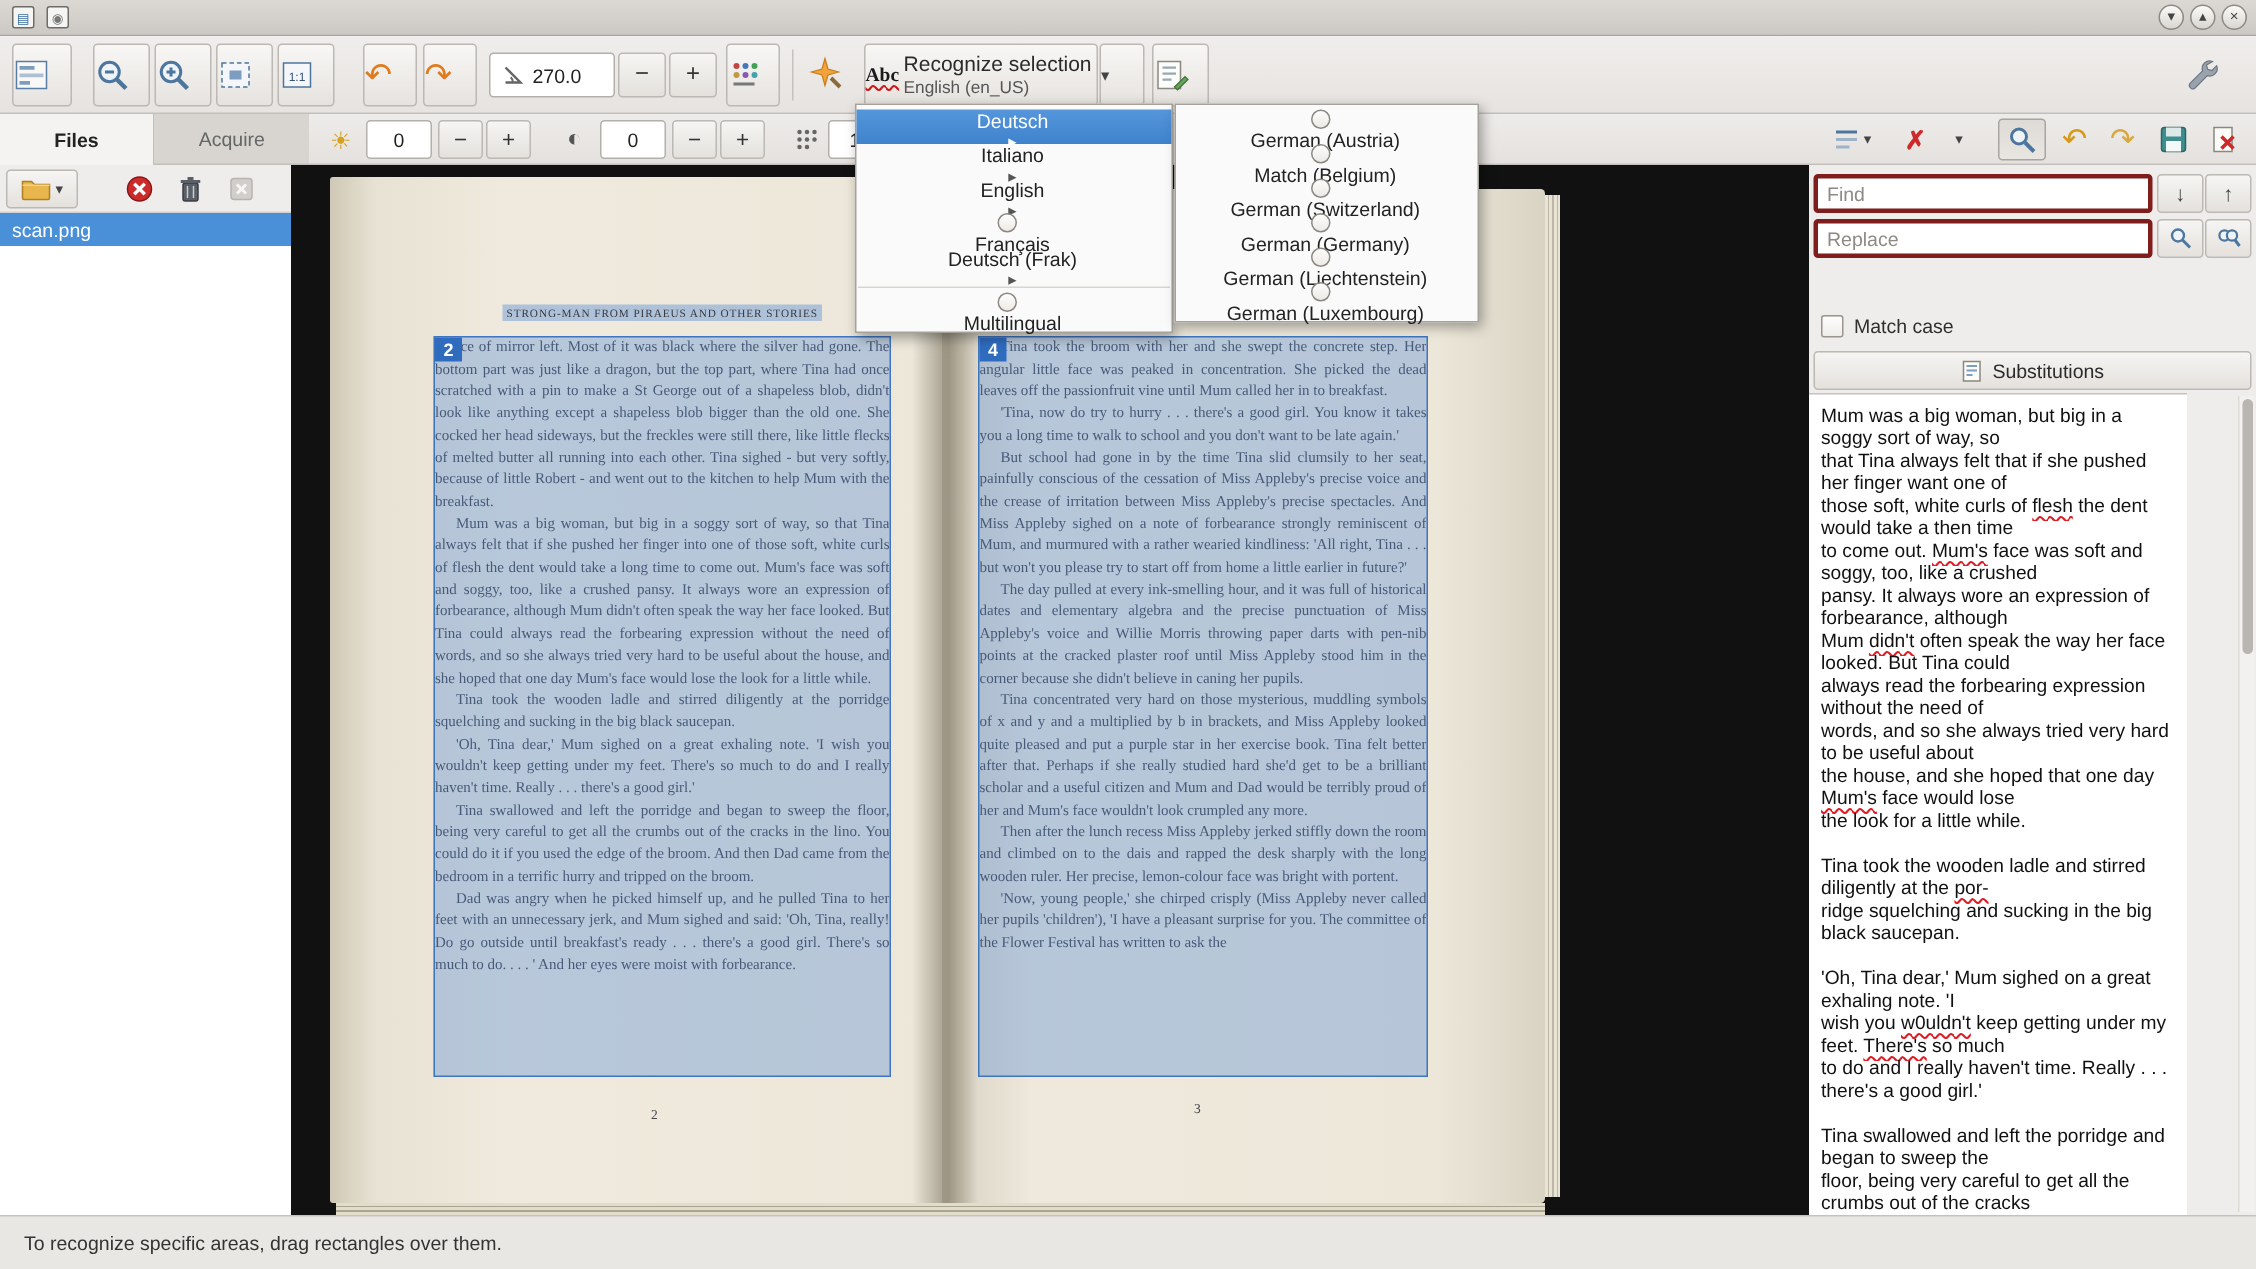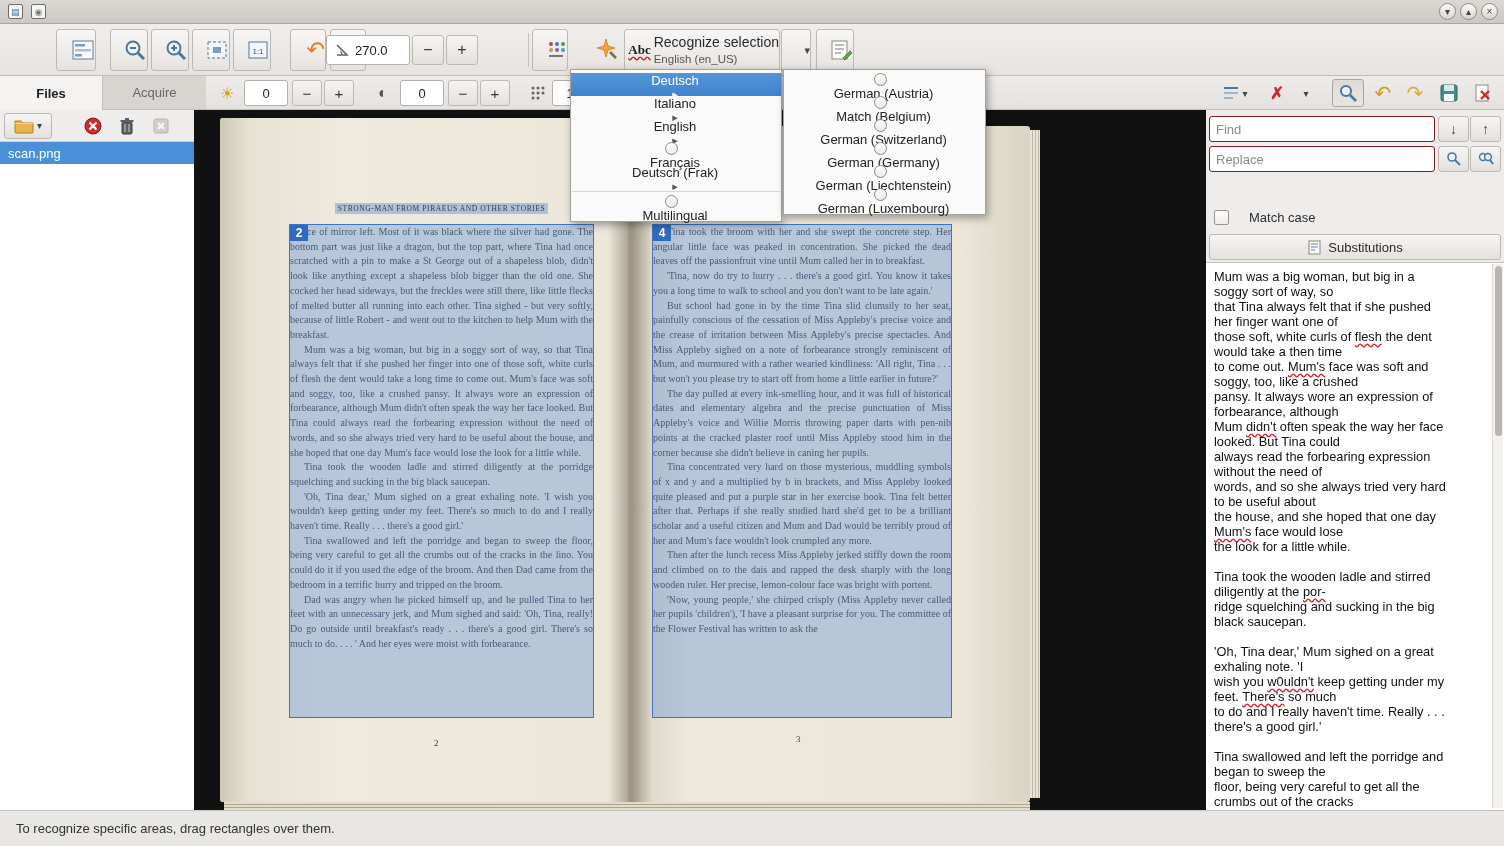--- a/index.html
+++ b/index.html
@@ -14,21 +14,21 @@
     display:flex; align-items:center; justify-content:center; font-size:9px; color:#3a6ea5; }
   .titlebar .title { position:absolute; left:0; right:0; text-align:center; font-weight:bold; font-size:13px; color:#2b2b2b; }
   .winbtns { position:absolute; right:6px; top:3px; display:flex; gap:4px; }
   .winbtn { width:17px; height:17px; border-radius:50%; border:1px solid #8d8a84;
     background:linear-gradient(#fbfaf8,#d9d6d1); font-size:10px; line-height:15px; text-align:center; color:#444; }
 
   
   .toolbar { position:absolute; left:0; top:24px; width:1504px; height:52px;
     background:linear-gradient(#f0eeec,#e6e3e0); border-bottom:1px solid #c2bfba; }
   .tbtn { position:absolute; top:5px; height:42px; border:1px solid #bcb8b3; border-radius:3px;
-    background:linear-gradient(#f8f7f5,#e6e3df); display:flex; align-items:center; justify-content:flex-end; gap:3px;margin-left:48px; }
+    background:linear-gradient(#f8f7f5,#e6e3df); display:flex; align-items:center; justify-content:flex-start; gap:3px; }
   .tbtn.flat { border-color:transparent; background:transparent; }
   .orange { color:#e07b1f; font-size:22px; line-height:1; }
   .spinfield { position:absolute; top:11px; height:30px; background:#fff; border:1px solid #b3afaa; border-radius:3px;
     display:flex; align-items:center; padding:0 8px; gap:6px; font-size:13px; color:#222; }
   .sqbtn { position:absolute; top:11px; width:32px; height:30px; border:1px solid #bcb8b3; border-radius:3px;
     background:linear-gradient(#f6f5f3,#e4e1dd); text-align:center; font-size:16px; color:#333;
     display:flex; align-items:center; justify-content:center; }
   .tsep { position:absolute; top:9px; width:1px; height:34px; background:#c5c2bd; }
   .abc { font-family:"Liberation Serif", serif; font-weight:bold; font-size:13px; color:#1a1a1a;
     text-decoration:underline wavy #d01616; text-underline-offset:2px; }
@@ -89,30 +89,30 @@
   .page-text p { text-indent:14px; }
   .page-text p.noindent { text-indent:0; }
   .pagenum { position:absolute; font-family:"Liberation Serif", serif; font-size:9px; color:#44444a; }
   .sel-region { position:absolute; background:rgba(108,152,214,.42); border:1px solid #3e74c0; }
   .region-num { position:absolute; left:0; top:0; width:18px; height:16px; background:#2f6cbe; color:#fff;
     font-size:12px; font-weight:bold; display:flex; align-items:center; justify-content:center; }
 
   
   .right-panel { position:absolute; left:1206px; top:110px; width:298px; height:700px; background:#efedeb; }
   .frow { position:absolute; left:0; width:100%; height:30px; }
-  .finput { position:absolute; left:3px; top:2px; width:226px; height:26px; border:1px solid #7f1d1d; border-radius:3px;
+  .finput { position:absolute; left:3px; top:2px; width:226px; height:26px; border:3px solid #7f1d1d; border-radius:3px;
     background:#fff; padding:0 6px; font-size:13px; font-family:"Liberation Sans",sans-serif; color:#222; }
   .finput::placeholder { color:#8d8a84; }
   .frbtn { position:absolute; top:2px; width:31px; height:26px; border:1px solid #bcb8b3; border-radius:3px;
     background:linear-gradient(#f6f5f3,#e4e1dd); display:flex; align-items:center; justify-content:center; font-size:14px; color:#444; }
-  .mcrow { position:absolute; left:8px; top:100px; display:flex; gap:20px; }
+  .mcrow { position:absolute; left:8px; top:100px; display:flex; gap:7px; }
   .cb { width:15px; height:15px; border:1px solid #9a968f; border-radius:2px; background:linear-gradient(#fdfdfc,#efedea); }
   .subsbtn { position:absolute; left:3px; top:124px; width:292px; height:26px; border:1px solid #bcb8b3; border-radius:3px;
     background:linear-gradient(#f6f5f3,#e4e1dd); display:flex; align-items:center; justify-content:center; gap:6px; font-size:13px; color:#2b2b2b; }
-  .outtext { position:absolute; left:0; top:152px; width:298px; height:548px; background:#fff; border-top:1px solid #c5c2bd;
+  .outtext { position:absolute; left:0; top:152px; width:252px; height:548px; background:#fff; border-top:1px solid #c5c2bd;
     padding:6px 14px 0 8px; overflow:hidden; }
   .oline { font-size:12.8px; line-height:15px; color:#111; white-space:pre; }
   .miss { text-decoration:underline wavy #e01b24; text-underline-offset:2px; text-decoration-skip-ink:none; }
   .oscroll { position:absolute; right:1px; top:154px; width:11px; height:544px; background:#f3f1ef; border-left:1px solid #dedbd7; }
   .oscroll .thumb { position:absolute; left:2px; top:2px; width:7px; height:170px; background:#b9b5b0; border-radius:4px; }
 
   
   .statusbar { position:absolute; left:0; top:810px; width:1504px; height:36px; background:#e9e7e4; border-top:1px solid #c5c2bd;
     display:flex; align-items:center; padding-left:16px; font-size:13px; color:#333; }
 

